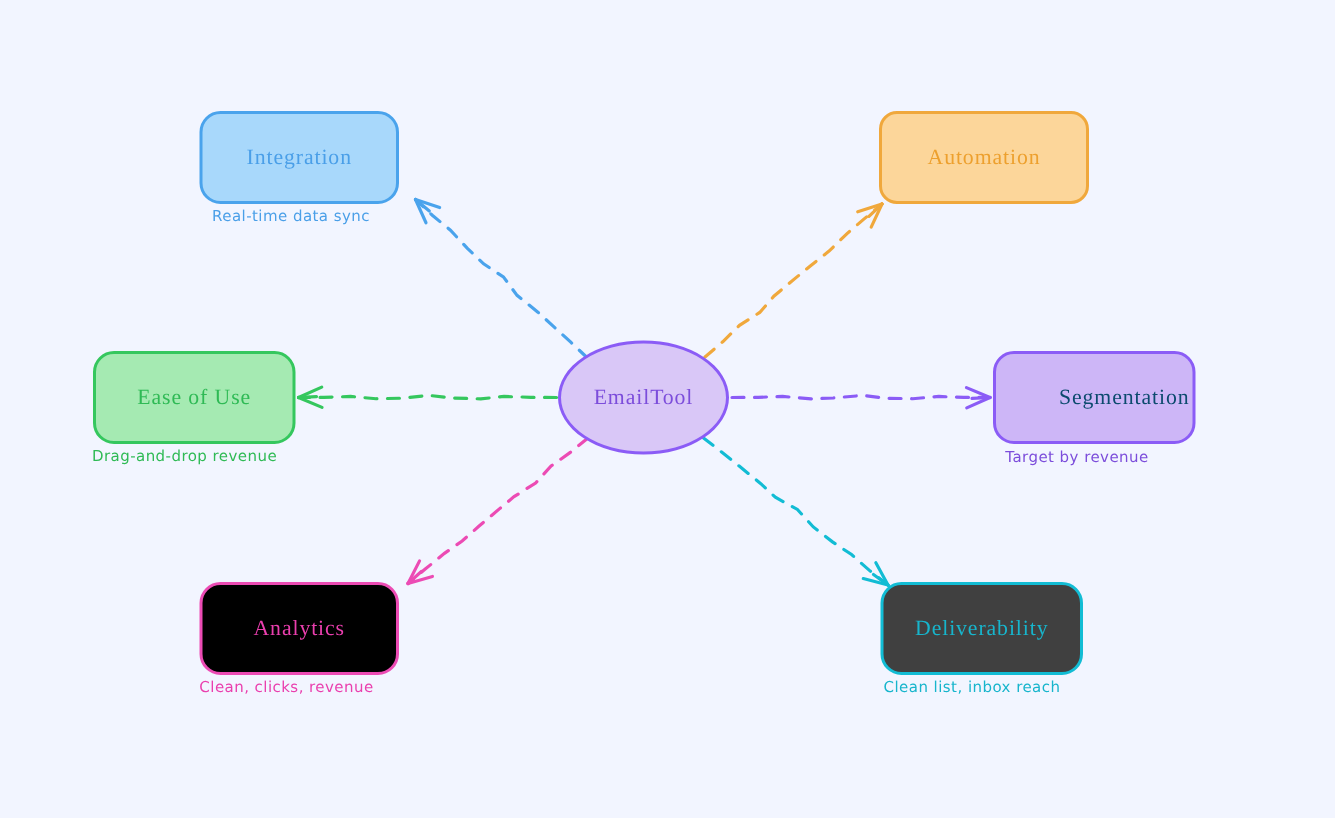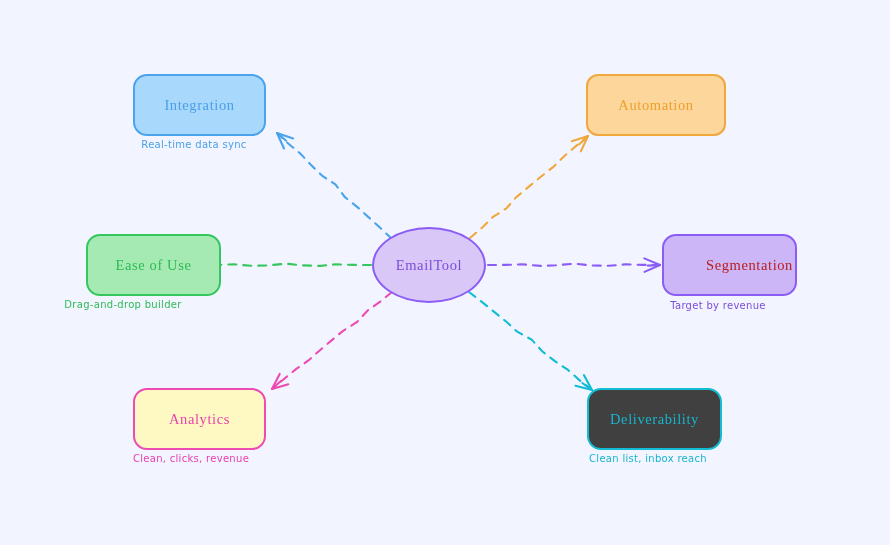--- a/index.html
+++ b/index.html
@@ -118,31 +118,31 @@
 
   <div class="node" style="left: 133px; top: 74px; width: 133px; height: 62px; background: rgb(168, 216, 251); border-color: rgb(74, 163, 236);">
     <span class="node-label" style="color: rgb(74, 159, 232);">Integration</span>
   </div>
   <div class="caption" style="left: 194px; top: 139px; color: rgb(74, 159, 232);">Real-time data sync</div>
 
   <div class="node" style="left: 586px; top: 74px; width: 140px; height: 62px; background: rgb(252, 214, 154); border-color: rgb(240, 168, 60); border-radius: 12px;">
     <span class="node-label" style="color: rgb(237, 160, 46);">Automation</span>
   </div>
 
-  <div class="node" style="left: 62px; top: 234px; width: 135px; height: 62px; background: rgb(165, 234, 178); border-color: rgb(53, 199, 94); margin-left: 24px;">
+  <div class="node" style="left: 62px; top: 234px; width: 135px; height: 62px; background: rgb(165, 234, 178); border-color: rgb(53, 199, 94);">
     <span class="node-label" style="color: rgb(47, 186, 85);">Ease of Use</span>
   </div>
-  <div class="caption" style="left: 123px; top: 299px; color: rgb(47, 186, 85);">Drag-and-drop builder</div>
+  <div class="caption" style="left: 123px; top: 299px; color: rgb(47, 186, 85);">Drag-and-drop revenue</div>
 
   <div class="node" style="left: 662px; top: 234px; width: 135px; height: 62px; background: rgb(205, 182, 247); border-color: rgb(139, 92, 246);">
-    <span class="node-label" style="color: #b91c1c; margin-left: 40px;">Segmentation</span>
+    <span class="node-label" style="color: #0c4a6e; margin-left: 40px;">Segmentation</span>
   </div>
   <div class="caption" style="left: 718px; top: 300px; color: rgb(124, 77, 219);">Target by revenue</div>
 
-  <div class="node" style="left: 133px; top: 388px; width: 133px; height: 62px; background: #fef9c3; border-color: rgb(236, 75, 180);">
+  <div class="node" style="left: 133px; top: 388px; width: 133px; height: 62px; background: #000000; border-color: rgb(236, 75, 180);">
     <span class="node-label" style="color: rgb(234, 63, 174);">Analytics</span>
   </div>
   <div class="caption" style="left: 191px; top: 453px; color: rgb(234, 63, 174);">Clean, clicks, revenue</div>
 
   <div class="node" style="left: 587px; top: 388px; width: 135px; height: 62px; background: #404040; border-color: rgb(18, 188, 212);">
     <span class="node-label" style="color: rgb(23, 181, 204);">Deliverability</span>
   </div>
   <div class="caption" style="left: 648px; top: 453px; color: rgb(23, 181, 204);">Clean list, inbox reach</div>
 
 </div>

